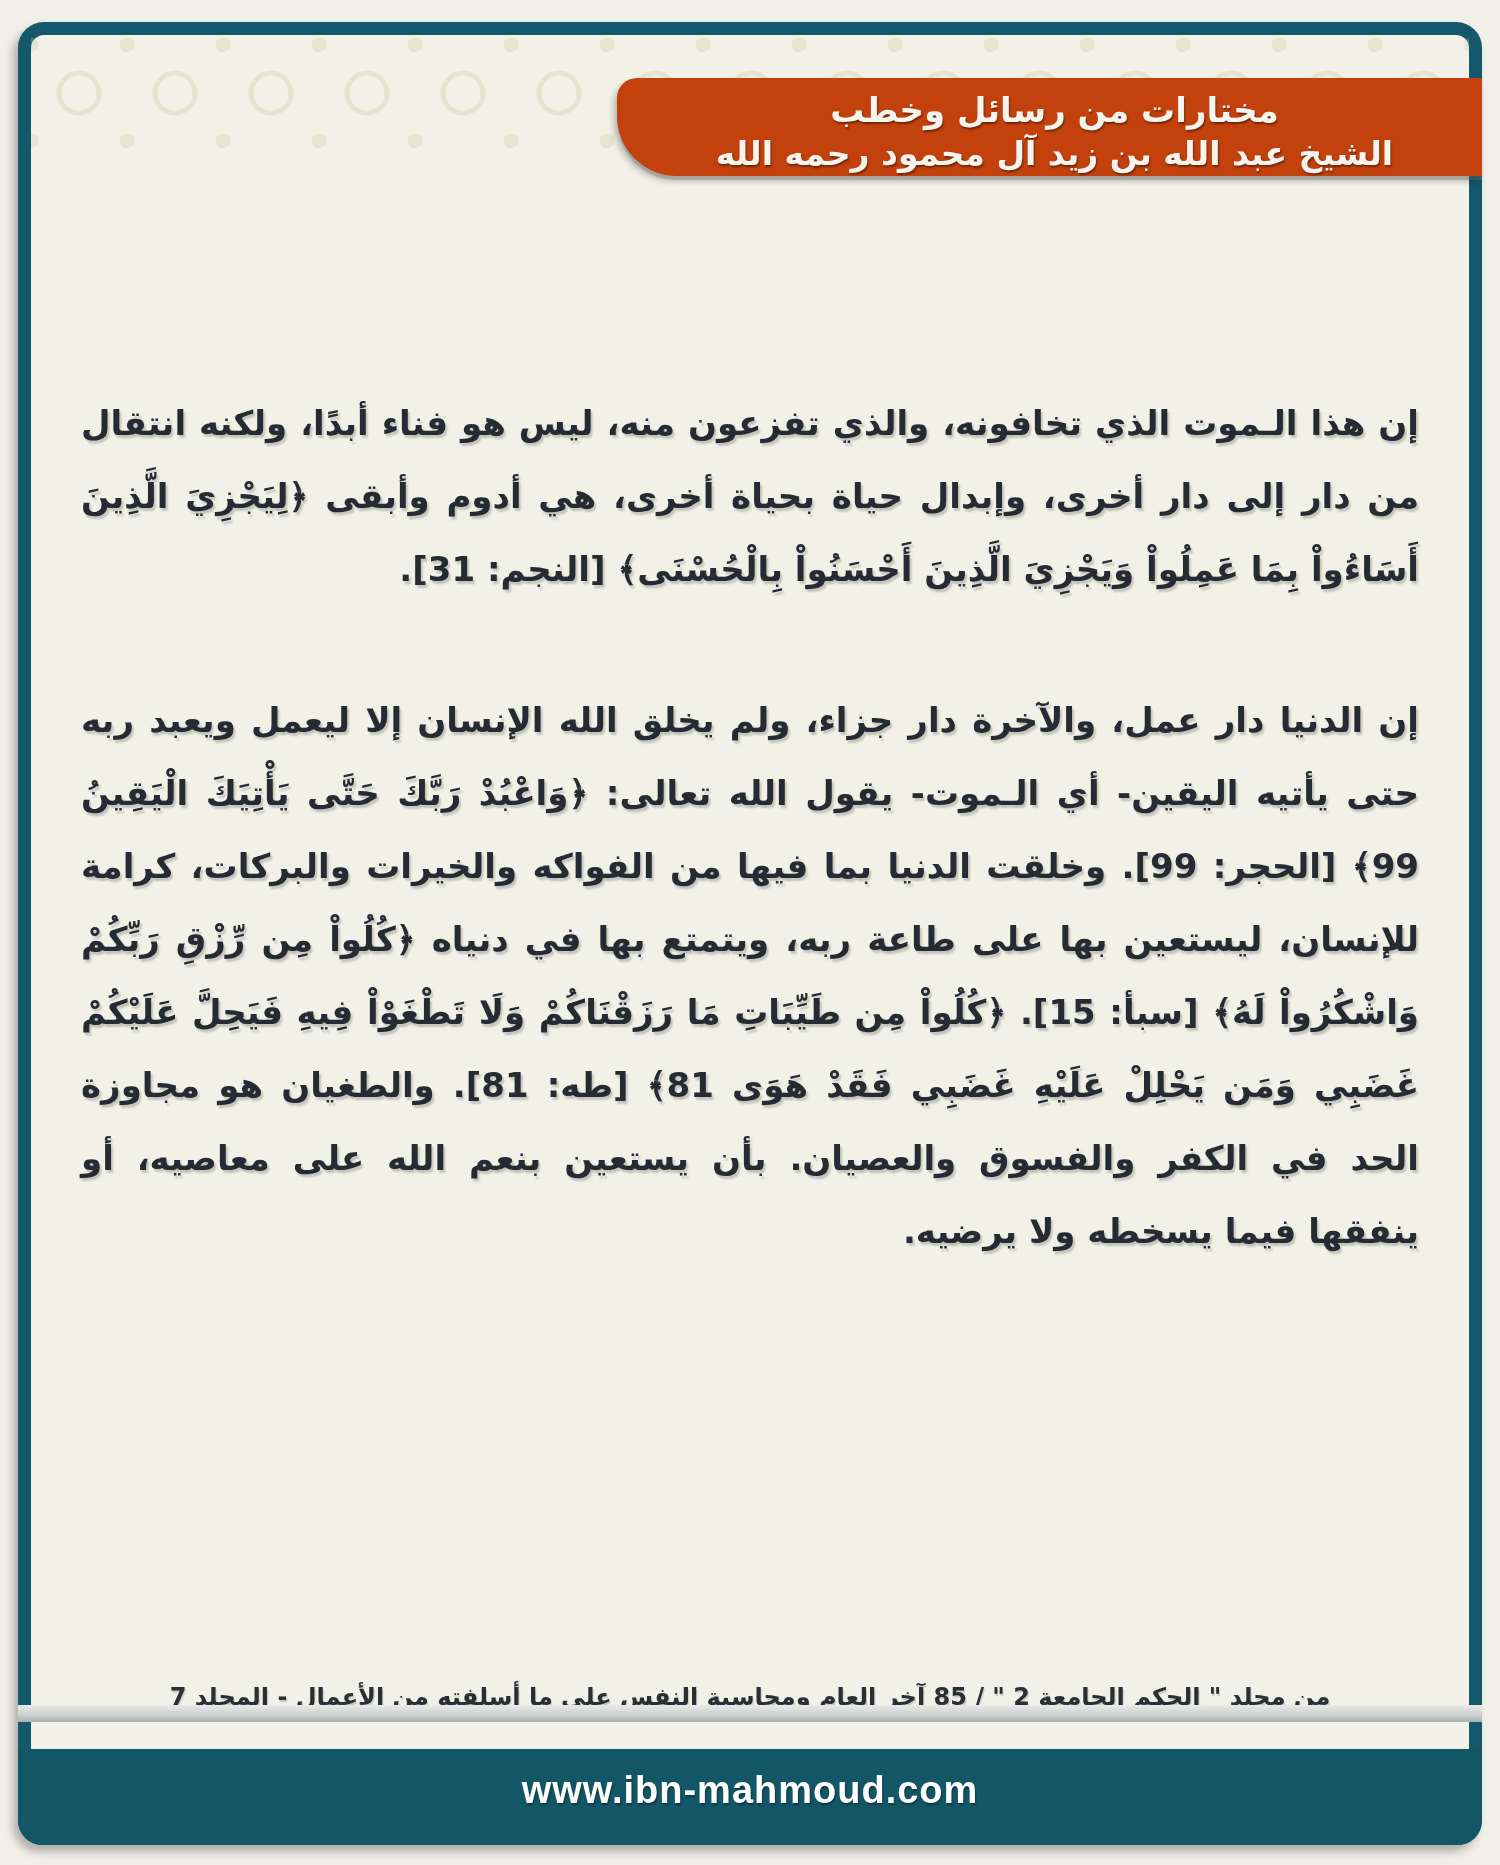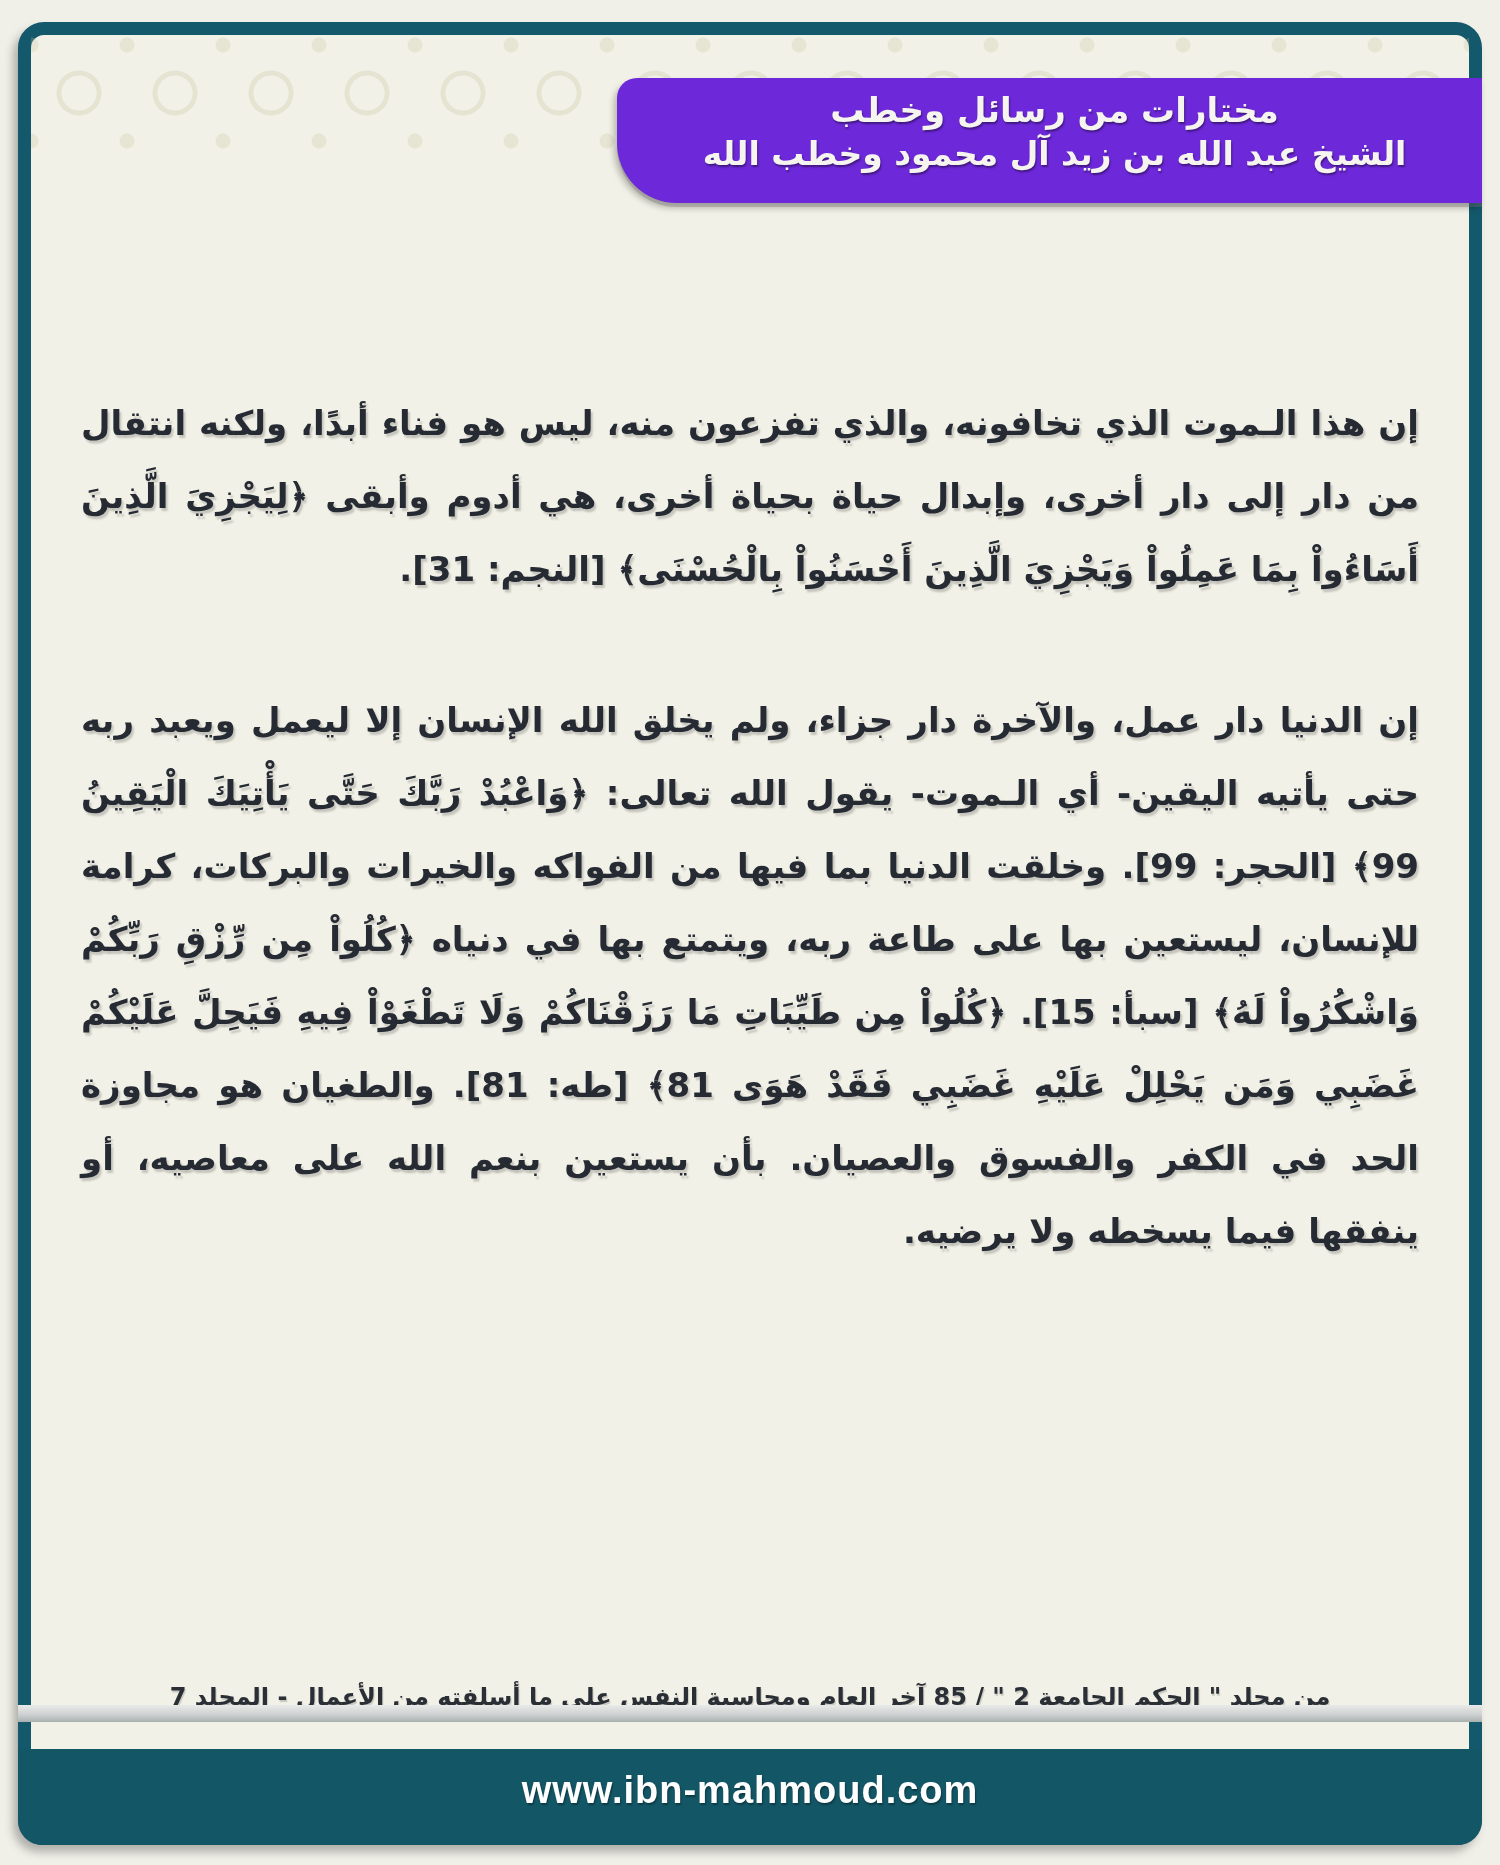--- a/index.html
+++ b/index.html
@@ -27,25 +27,25 @@
       radial-gradient(circle, rgba(200,196,158,.45) 7px, rgba(200,196,158,0) 8px);
     background-size:96px 96px, 96px 96px;
     background-position:0 10px, 48px 58px;
     opacity:.6;
     pointer-events:none;
   }
   .banner{
     position:absolute;
     top:43px; right:-13px;
     width:865px;
-    background:#6d28d9;
+    background:#c2410c;
     color:#f5f4ee;
     border-radius:20px 0 0 60px;
     text-align:center;
-    padding:10px 30px 27px 40px;
+    padding:10px 30px 0 40px;
     box-sizing:border-box;
     box-shadow:0 4px 0 rgba(120,120,120,.35), -3px 5px 6px rgba(0,0,0,.25);
     font-weight:bold;
   }
   .banner-line1{font-size:34px; line-height:44px; text-shadow:1px 2px 2px rgba(0,0,0,.4);}
   .banner-line2{font-size:33px; line-height:44px; text-shadow:1px 2px 2px rgba(0,0,0,.4);}
   .title{
     position:absolute;
     top:150px; left:70px; right:70px;
     margin:0;
@@ -115,21 +115,21 @@
 </style>
 </head>
 <body>
 
 <div class="frame">
 
   <div class="pattern-band"></div>
 
   <div class="banner">
     <div class="banner-line1">مختارات من رسائل وخطب</div>
-    <div class="banner-line2">الشيخ عبد الله بن زيد آل محمود وخطب الله</div>
+    <div class="banner-line2">الشيخ عبد الله بن زيد آل محمود رحمه الله</div>
   </div>
 
 
   <div class="content">
     <p>إن هذا الـموت الذي تخافونه، والذي تفزعون منه، ليس هو فناء أبدًا، ولكنه انتقال من دار إلى دار أخرى، وإبدال حياة بحياة أخرى، هي أدوم وأبقى ﴿لِيَجْزِيَ الَّذِينَ أَسَاءُواْ بِمَا عَمِلُواْ وَيَجْزِيَ الَّذِينَ أَحْسَنُواْ بِالْحُسْنَى﴾ [النجم: 31].</p>
     <p>إن الدنيا دار عمل، والآخرة دار جزاء، ولم يخلق الله الإنسان إلا ليعمل ويعبد ربه حتى يأتيه اليقين- أي الـموت- يقول الله تعالى: ﴿وَاعْبُدْ رَبَّكَ حَتَّى يَأْتِيَكَ الْيَقِينُ 99﴾ [الحجر: 99]. وخلقت الدنيا بما فيها من الفواكه والخيرات والبركات، كرامة للإنسان، ليستعين بها على طاعة ربه، ويتمتع بها في دنياه ﴿كُلُواْ مِن رِّزْقِ رَبِّكُمْ وَاشْكُرُواْ لَهُ﴾ [سبأ: 15]. ﴿كُلُواْ مِن طَيِّبَاتِ مَا رَزَقْنَاكُمْ وَلَا تَطْغَوْاْ فِيهِ فَيَحِلَّ عَلَيْكُمْ غَضَبِي وَمَن يَحْلِلْ عَلَيْهِ غَضَبِي فَقَدْ هَوَى 81﴾ [طه: 81]. والطغيان هو مجاوزة الحد في الكفر والفسوق والعصيان. بأن يستعين بنعم الله على معاصيه، أو ينفقها فيما يسخطه ولا يرضيه.</p>
   </div>
 
 
   <div class="source">من مجلد " الحكم الجامعة 2 " / 85 آخر العام ومحاسبة النفس على ما أسلفته من الأعمال - المجلد 7</div>

